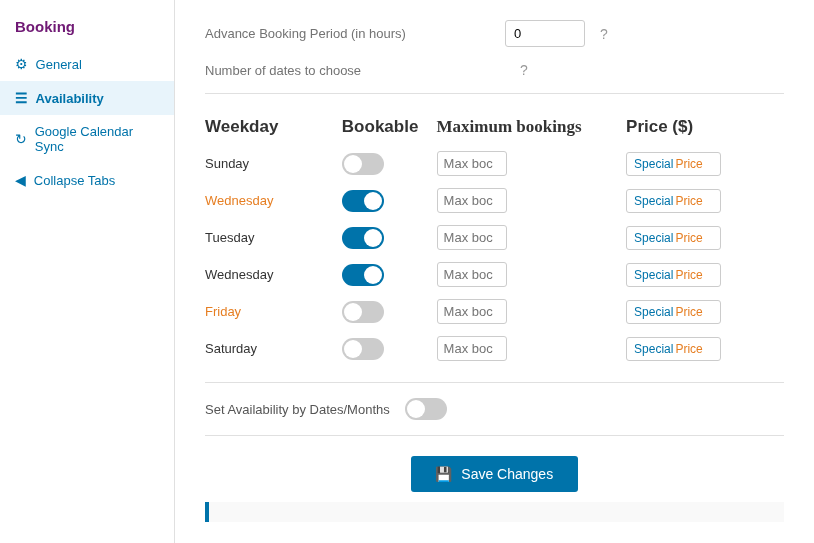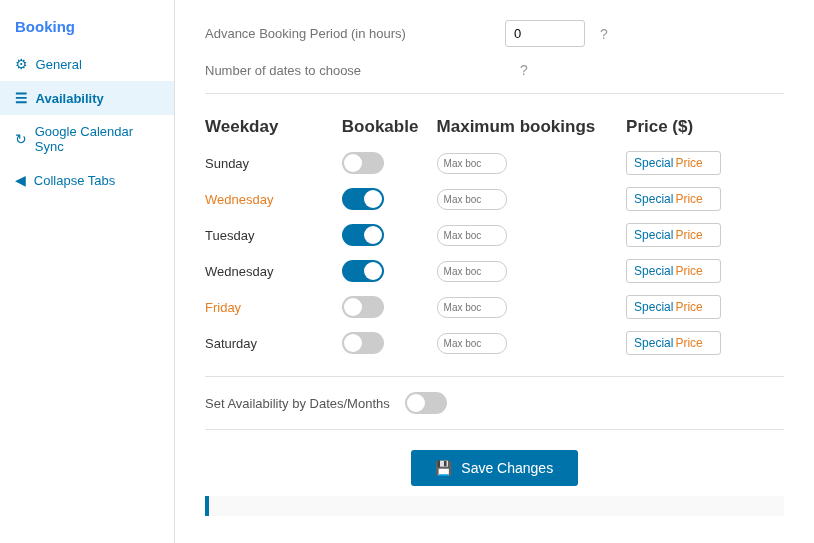--- a/index.html
+++ b/index.html
@@ -2,21 +2,21 @@
 <html><head>
   <meta charset="utf-8">
   <style>
     * { box-sizing: border-box; margin: 0; padding: 0; }
     body { font-family: Arial, sans-serif; font-size: 13px; color: #333; background: #fff; }
 
     .app-container { display: flex; width: 814px; min-height: 543px; }
 
     
     .sidebar { width: 175px; padding: 10px 0; border-right: 1px solid #e0e0e0; }
-    .sidebar-title { font-size: 15px; font-weight: bold; color: #3b82f6; padding: 8px 15px 12px; }
+    .sidebar-title { font-size: 15px; font-weight: bold; color: #701a75; padding: 8px 15px 12px; }
     .sidebar-item { display: flex; align-items: center; padding: 9px 15px; cursor: pointer; color: #0073aa; font-size: 13px; }
     .sidebar-item.active { background: #e8f4fb; color: #0073aa; font-weight: bold; }
     .sidebar-item .item-icon { margin-right: 8px; font-size: 14px; color: #0073aa; }
     .sidebar-item.active .item-icon { color: #0073aa; }
 
     
     .main-content { flex: 1; padding: 20px 30px; }
 
     
     .form-row { display: flex; align-items: center; margin-bottom: 15px; }
@@ -26,37 +26,37 @@
 
     
     .divider { border: none; border-top: 1px solid #e0e0e0; margin: 15px 0; }
 
     
     .bookings-table { width: 100%; border-collapse: collapse; margin-bottom: 15px; }
     .bookings-table th { text-align: left; padding: 8px 10px 8px 0; font-size: 17px; color: #333; font-weight: bold; }
     .bookings-table td { padding: 6px 10px 6px 0; vertical-align: middle; }
     .col-weekday { width: 130px; }
     .col-bookable { width: 90px; }
-    .col-max { width: 180px; }
+    .col-max { width: 180px; font-family: Liberation Serif, serif; }
     .col-price { width: 150px; }
 
     .weekday-name { font-size: 13px; }
     .weekday-name.colored { color: #e67e22; }
 
     
     .toggle { display: inline-block; position: relative; width: 42px; height: 22px; }
     .toggle input { opacity: 0; width: 0; height: 0; }
     .toggle-track { position: absolute; top: 0; left: 0; right: 0; bottom: 0; border-radius: 22px; transition: 0.3s; cursor: pointer; }
     .toggle-track.off { background: #ccc; }
     .toggle-track.on { background: #0073aa; }
     .toggle-thumb { position: absolute; height: 18px; width: 18px; left: 2px; bottom: 2px; background: #fff; border-radius: 50%; transition: 0.3s; }
     .toggle-track.on .toggle-thumb { transform: translateX(20px); }
 
     
-    .max-boc-input { width: 70px; border: 1px solid #ccc; padding: 4px 6px; font-size: 10px; border-radius: 10px; color: #999; }
+    .max-boc-input { width: 70px; border: 1px solid #ccc; padding: 4px 6px; font-size: 13px; border-radius: 3px; color: #999; }
     .special-label { color: #0073aa; font-size: 12px; margin-right: 2px; }
     .price-label { color: #e67e22; font-size: 12px; }
 
     
     .set-avail-row { display: flex; align-items: center; margin: 15px 0; }
     .set-avail-label { color: #555; font-size: 13px; margin-right: 15px; }
 
     
     .save-section { display: flex; justify-content: center; margin: 20px 0 10px; }
     .save-btn { background: #0073aa; color: #fff; border: none; padding: 10px 25px; font-size: 14px; border-radius: 3px; cursor: pointer; display: flex; align-items: center; gap: 8px; }

